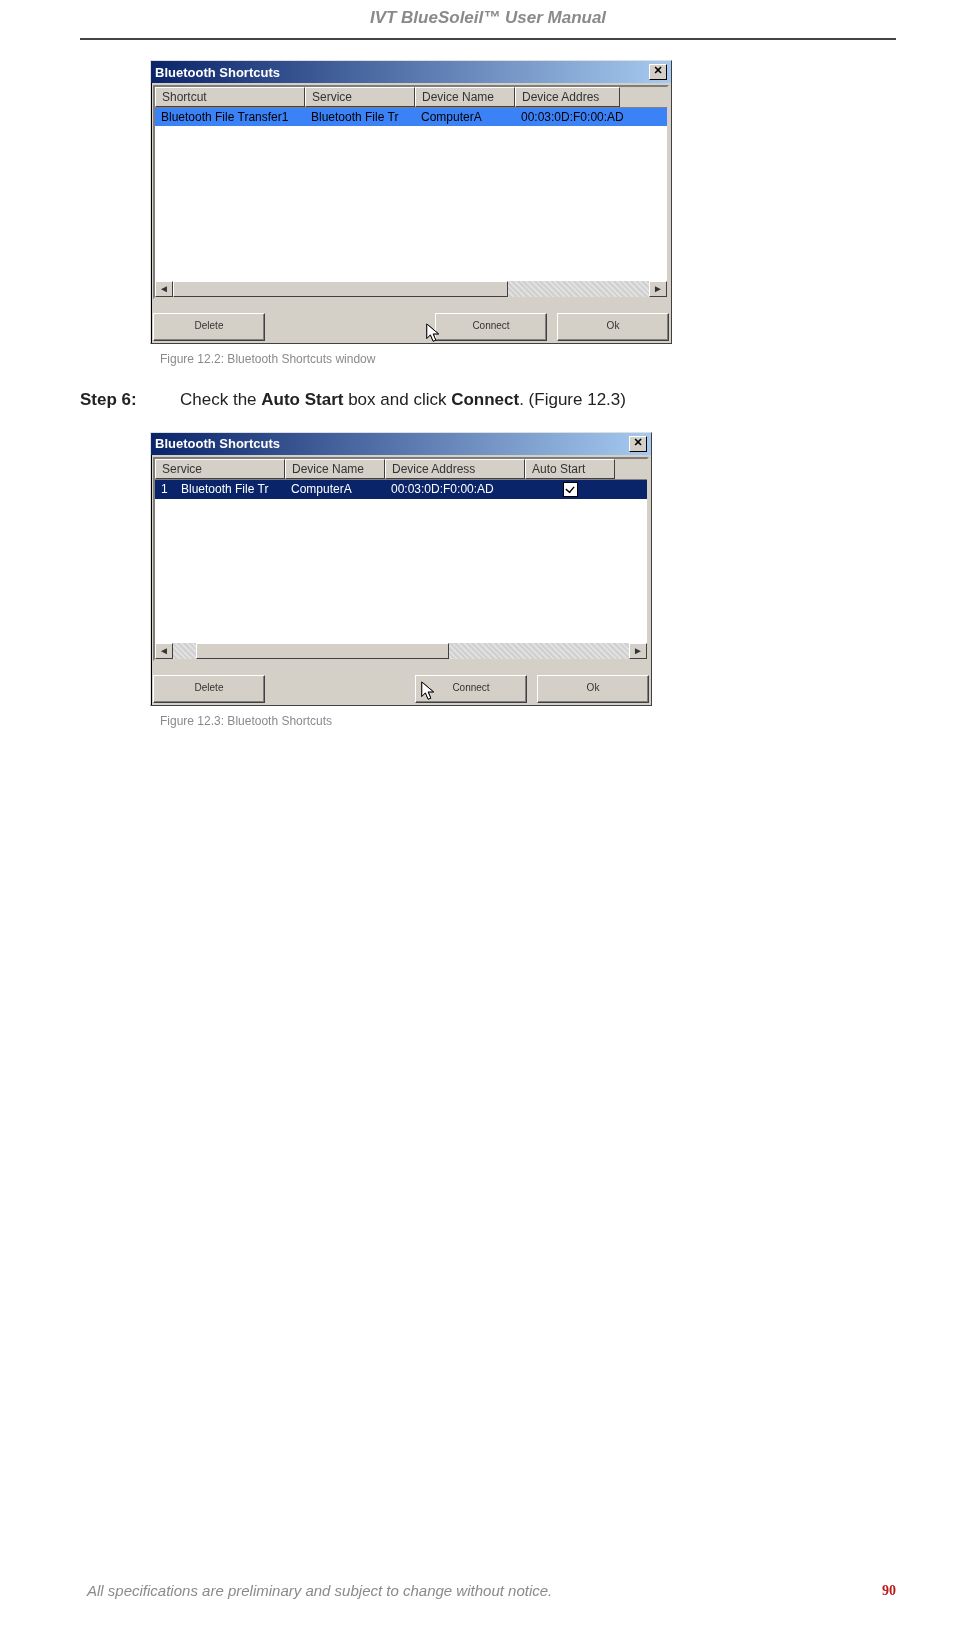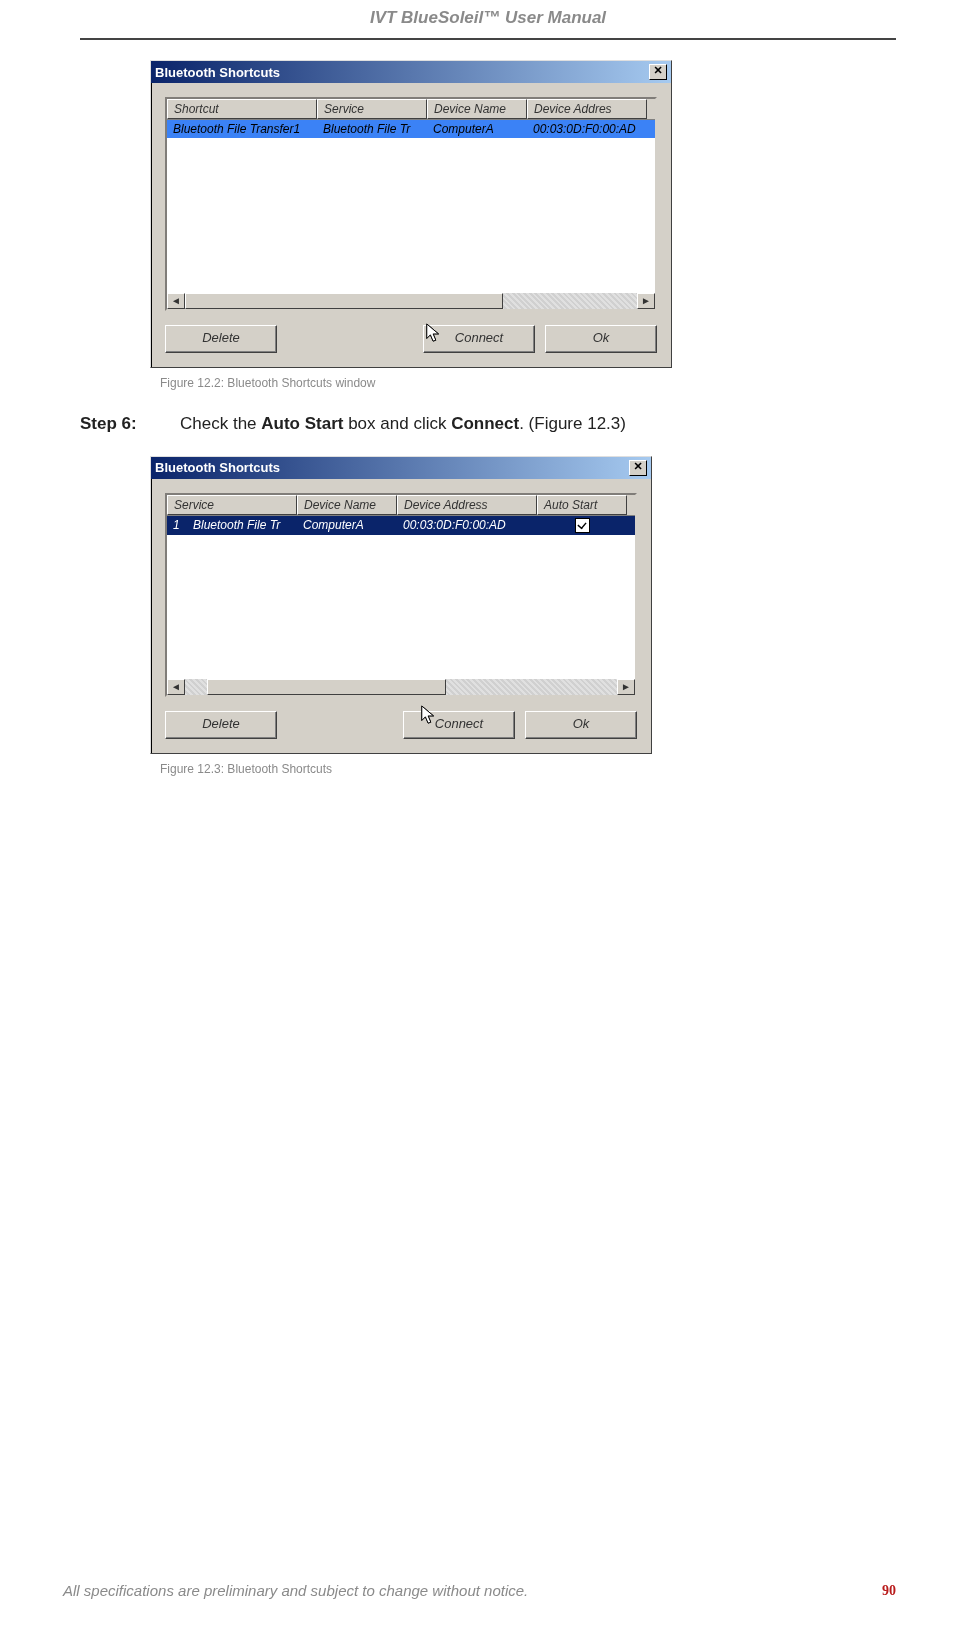--- a/index.html
+++ b/index.html
@@ -85,22 +85,21 @@
     border-top-color:#fff;
     border-left-color:#fff;
     color:#000;
     font-weight:bold;
     font-size:11px;
     line-height:11px;
     text-align:center;
     font-family: Arial, sans-serif;
   }
   .win-body {
-    padding: 14px;
-    font-style: italic;
+    padding: 2px;
   }
   .listview {
     background: #fff;
     border: 2px inset #d4d0c8;
     height: 190px;
     overflow: hidden;
     position: relative;
   }
   .lv-header {
     display:flex;
@@ -174,35 +173,35 @@
     margin-top:14px;
   }
   .btnrow .spacer { flex:1; }
   .wbtn {
     width:110px;
     height:26px;
     background:#d4d0c8;
     border:1px solid;
     border-color:#fff #404040 #404040 #fff;
     box-shadow: -1px -1px 0 #808080 inset;
-    font-size:13px;
+    font-size:10px;
     text-align:center;
     line-height:24px;
     margin-left:10px;
   }
   .wbtn.first { margin-left:0; }
   .cursor {
     position:absolute;
     width:18px;height:22px;
     pointer-events:none;
   }
   .cursor svg { width:100%; height:100%; filter: drop-shadow(0 0 0.5px #000);}
   .footer {
     position:absolute;
-    left:63px; right:80px; bottom:30px;
+    left:87px; right:80px; bottom:30px;
     display:flex;
     justify-content:space-between;
     align-items:flex-end;
     color:#8a8a8a;
     font-style:italic;
     font-size:15px;
   }
   .footer .pnum {
     font-weight:bold;
     font-style:normal;
@@ -224,21 +223,21 @@
       <div class="titlebar">
         <span>Bluetooth Shortcuts</span>
         <span class="xbtn">✕</span>
       </div>
       <div class="win-body">
         <div class="listview" style="height:210px;">
           <div class="lv-header">
             <div class="lv-col" style="width:150px">Shortcut</div>
             <div class="lv-col" style="width:110px">Service</div>
             <div class="lv-col" style="width:100px">Device Name</div>
-            <div class="lv-col" style="width:120px">Device Addres</div>
+            <div class="lv-col" style="width:105px">Device Addres</div>
           </div>
           <div class="lv-row">
             <div class="lv-cell" style="width:150px">Bluetooth File Transfer1</div>
             <div class="lv-cell" style="width:110px">Bluetooth File Tr</div>
             <div class="lv-cell" style="width:100px">ComputerA</div>
             <div class="lv-cell" style="width:120px">00:03:0D:F0:00:AD</div>
           </div>
           <div class="hscroll">
             <div class="sbtn">◄</div>
             <div class="strack">

